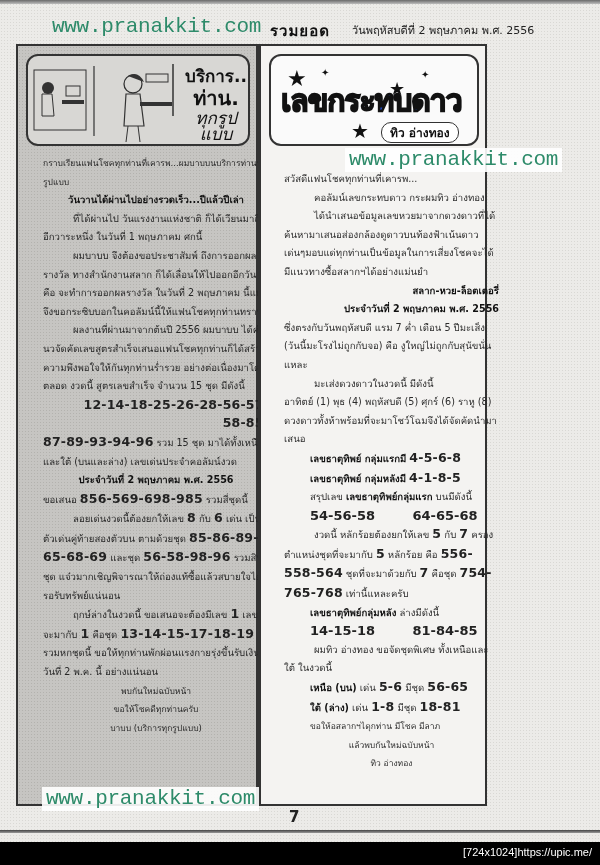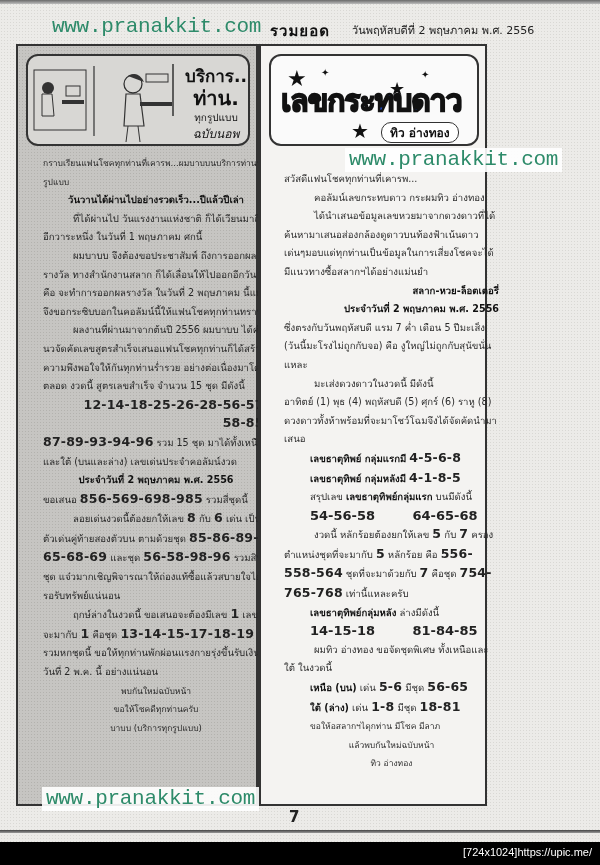--- a/index.html
+++ b/index.html
@@ -26,21 +26,21 @@
   .col { position: absolute; top: 44px; height: 762px; border: 2px solid #333; }
   .col-left { left: 16px; width: 242px; background: #c6c5c2;
     background-image: radial-gradient(#b3b2ae 0.6px, transparent 0.9px); background-size: 3px 3px; }
   .col-right { left: 258px; width: 229px; background: #f4f3f1; border-left: 3px solid #333; }
   .col-left-shadow { position: absolute; left: 16px; top: 44px; width: 4px; height: 762px; background: #888; }
 
   .illus { position: absolute; left: 8px; top: 8px; width: 224px; height: 92px; border: 2px solid #333; border-radius: 12px; background: #d8d7d4; overflow: hidden; }
   .illus-title { position: absolute; left: 154px; top: 10px; width: 68px; text-align: center; font-weight: bold; color: #111; }
   .illus-t1 { font-size: 17px; line-height: 20px; }
   .illus-t2 { font-size: 20px; line-height: 24px; }
-  .illus-t3 { font-size: 10px; line-height: 16px; font-weight: normal; }
+  .illus-t3 { font-size: 17px; line-height: 16px; font-weight: normal; font-style: italic; }
   .illus-t4 { font-size: 12px; line-height: 16px; font-weight: normal; font-style: italic; text-align: center; }
 
   .banner { position: absolute; left: 8px; top: 8px; width: 210px; height: 92px; border: 2px solid #333; border-radius: 12px; background: #fafafa; overflow: hidden; }
   .banner-title { position: absolute; left: 10px; top: 28px; font-size: 30px; font-weight: bold; color: #1d4ed8;
     -webkit-text-stroke: 1.6px #111; letter-spacing: -1px; line-height: 34px; }
   .banner-sub { position: absolute; left: 110px; top: 66px; font-size: 12px; font-weight: bold; color: #111; border: 1px solid #333; border-radius: 10px; padding: 0 8px; background: #fff; }
   .star { position: absolute; color: #111; font-size: 22px; line-height: 22px; }
 
   .text-block { position: absolute; font-size: 9.6px; line-height: 18.6px; color: #262626; margin-left: 17px; }
   .left-text { left: 8px; top: 108px; width: 226px; }

